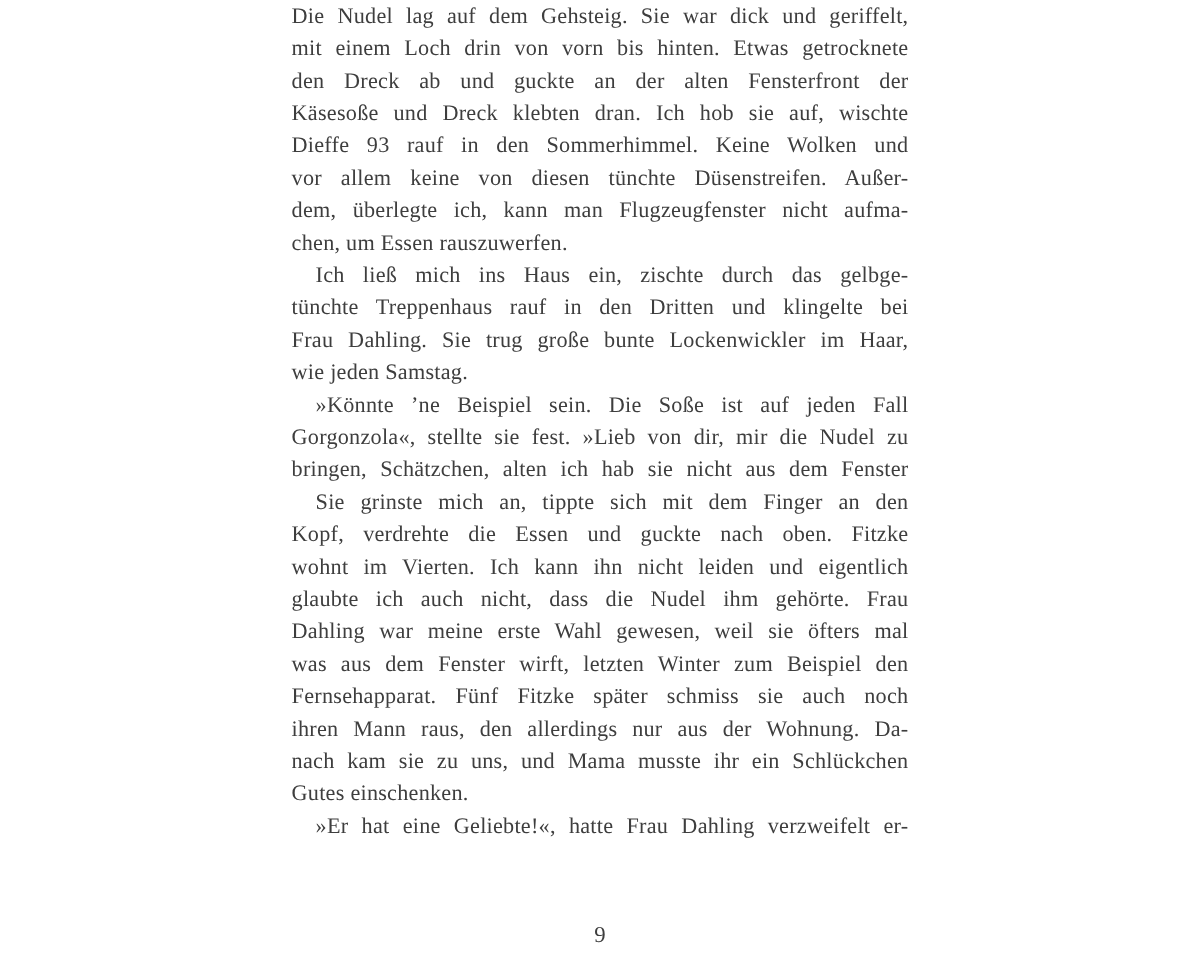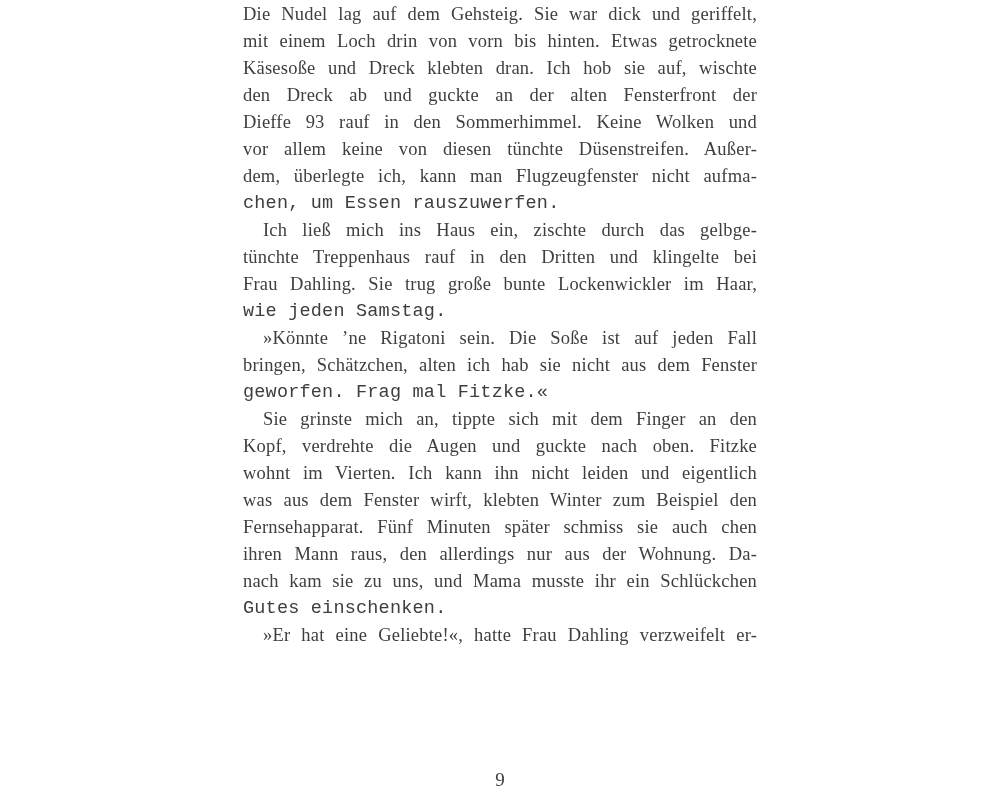--- a/index.html
+++ b/index.html
@@ -26,21 +26,20 @@
     letter-spacing: 0.2px;
   }
   .line {
     height: 27px;
     white-space: nowrap;
     text-align: justify;
     text-align-last: justify;
   }
   .line.pend {
     text-align-last: left;
-    font-family: Liberation Mono, monospace;
   }
   .line.indent {
     text-indent: 20px;
   }
   .pagenum {
     position: absolute;
     left: 243px;
     top: 766px;
     width: 514px;
     text-align: center;
@@ -49,37 +48,39 @@
     color: #3e3e3e;
   }
 </style>
 </head>
 <body>
 
 <div class="page">
   <div class="textblock">
     <div class="line">Die Nudel lag auf dem Gehsteig. Sie war dick und geriffelt,</div>
     <div class="line">mit einem Loch drin von vorn bis hinten. Etwas getrocknete</div>
+    <div class="line">den Dreck ab und guckte an der alten Fensterfront der</div>
     <div class="line">Käsesoße und Dreck klebten dran. Ich hob sie auf, wischte</div>
-    <div class="line">den Dreck ab und guckte an der alten Fensterfront der</div>
     <div class="line">Dieffe 93 rauf in den Sommerhimmel. Keine Wolken und</div>
     <div class="line">vor allem keine von diesen tünchte Düsenstreifen. Außer-</div>
     <div class="line">dem, überlegte ich, kann man Flugzeugfenster nicht aufma-</div>
     <div class="line pend">chen, um Essen rauszuwerfen.</div>
     <div class="line indent">Ich ließ mich ins Haus ein, zischte durch das gelbge-</div>
     <div class="line">tünchte Treppenhaus rauf in den Dritten und klingelte bei</div>
     <div class="line">Frau Dahling. Sie trug große bunte Lockenwickler im Haar,</div>
     <div class="line pend">wie jeden Samstag.</div>
-    <div class="line indent">»Könnte ’ne Rigatoni sein. Die Soße ist auf jeden Fall</div>
+    <div class="line indent">»Könnte ’ne Beispiel sein. Die Soße ist auf jeden Fall</div>
+    <div class="line">Gorgonzola«, stellte sie fest. »Lieb von dir, mir die Nudel zu</div>
     <div class="line">bringen, Schätzchen, alten ich hab sie nicht aus dem Fenster</div>
-    <div class="line pend">geworfen. Frag mal Fitzke.«</div>
     <div class="line indent">Sie grinste mich an, tippte sich mit dem Finger an den</div>
-    <div class="line">Kopf, verdrehte die Augen und guckte nach oben. Fitzke</div>
+    <div class="line">Kopf, verdrehte die Essen und guckte nach oben. Fitzke</div>
     <div class="line">wohnt im Vierten. Ich kann ihn nicht leiden und eigentlich</div>
-    <div class="line">was aus dem Fenster wirft, klebten Winter zum Beispiel den</div>
-    <div class="line">Fernsehapparat. Fünf Minuten später schmiss sie auch chen</div>
+    <div class="line">glaubte ich auch nicht, dass die Nudel ihm gehörte. Frau</div>
+    <div class="line">Dahling war meine erste Wahl gewesen, weil sie öfters mal</div>
+    <div class="line">was aus dem Fenster wirft, letzten Winter zum Beispiel den</div>
+    <div class="line">Fernsehapparat. Fünf Fitzke später schmiss sie auch noch</div>
     <div class="line">ihren Mann raus, den allerdings nur aus der Wohnung. Da-</div>
     <div class="line">nach kam sie zu uns, und Mama musste ihr ein Schlückchen</div>
     <div class="line pend">Gutes einschenken.</div>
     <div class="line indent">»Er hat eine Geliebte!«, hatte Frau Dahling verzweifelt er-</div>
   </div>
   <div class="pagenum">9</div>
 </div>
 
 </body></html>

